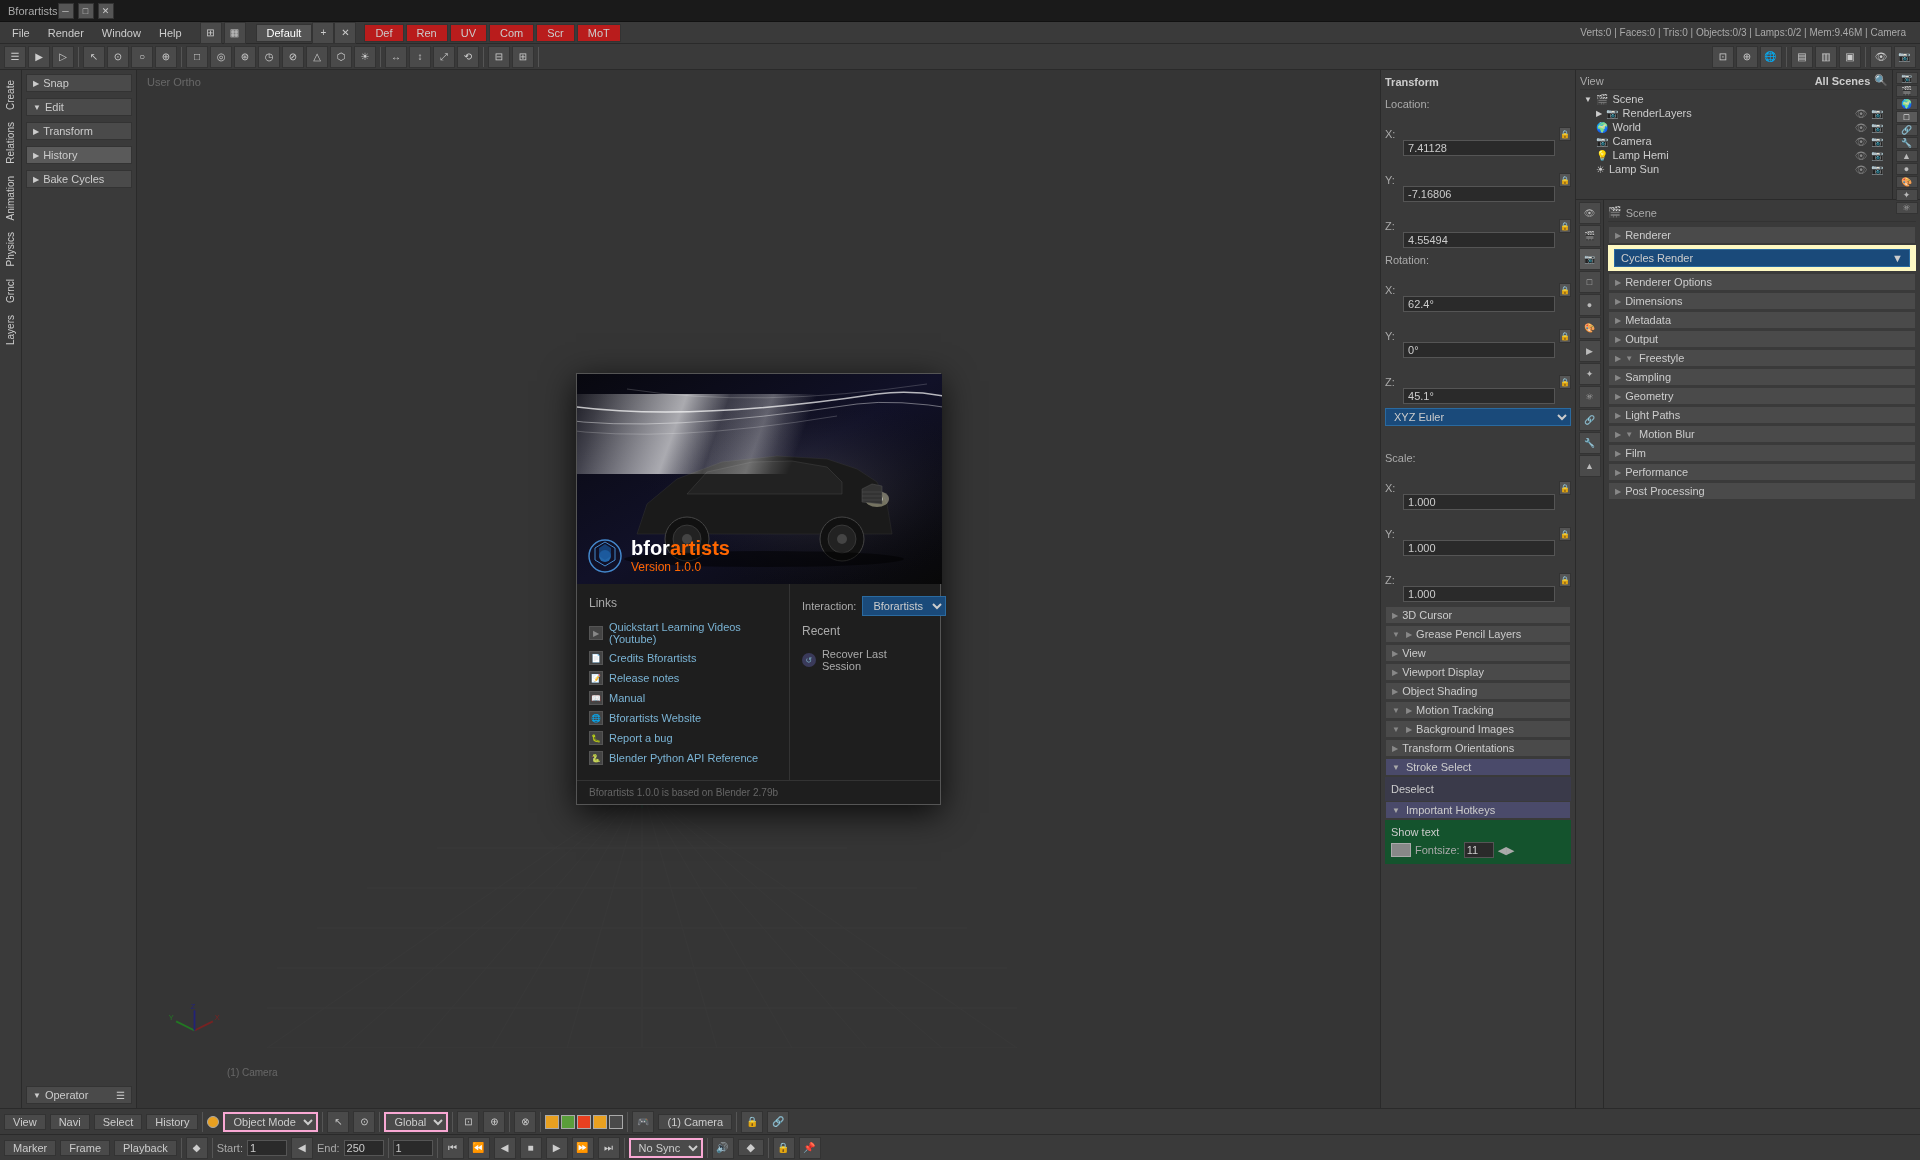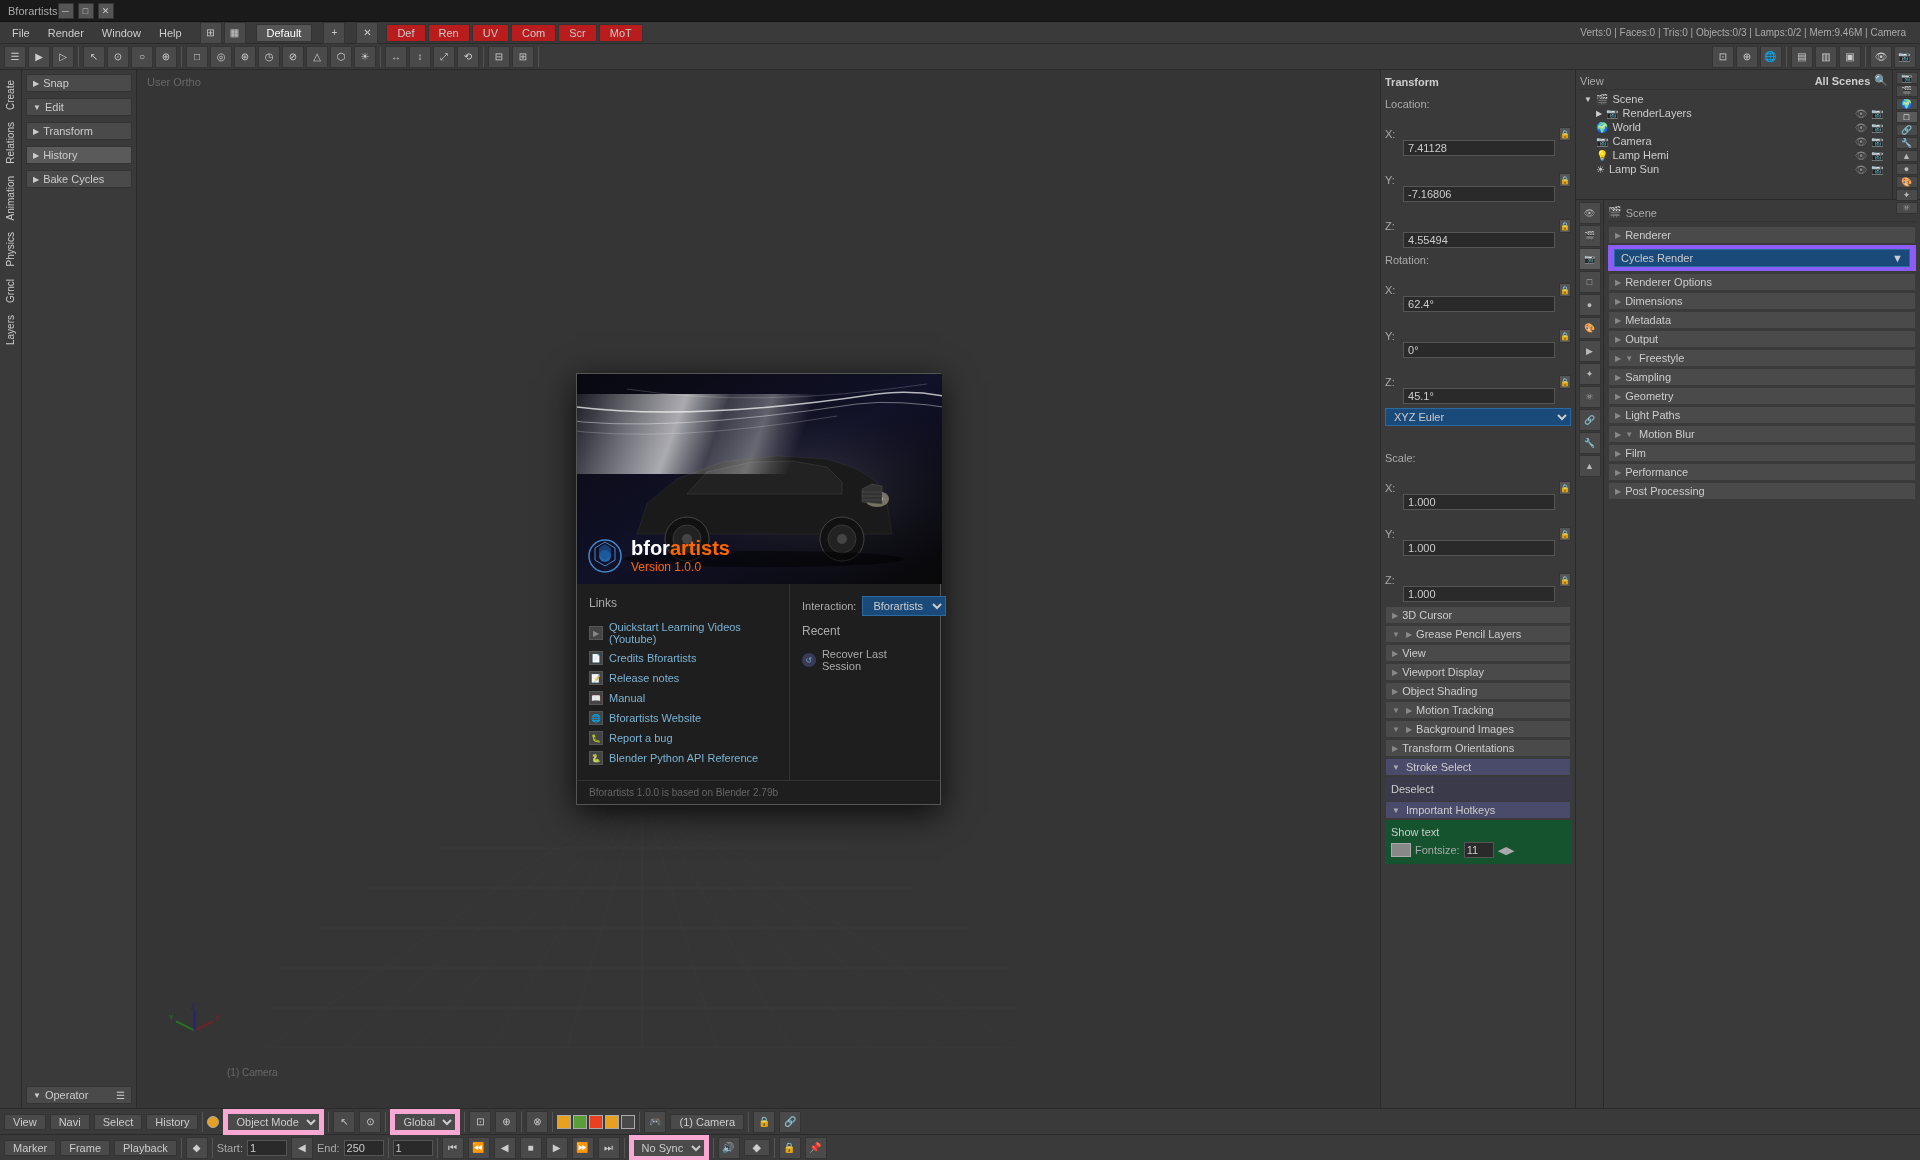--- a/index.html
+++ b/index.html
@@ -436,21 +436,21 @@
     .bt-btn {
       padding: 1px 8px;
       background: #4a4a4a;
       border: 1px solid #333;
       color: #ccc;
       font-size: 11px;
       cursor: pointer;
     }
     .bt-select {
       background: #4a4a4a;
-      border: 5px solid #f9a8d4;
+      border: 2px solid #f9a8d4;
       color: #ccc;
       font-size: 11px;
       padding: 1px 4px;
     }
     .bt-sep { width: 1px; height: 20px; background: #555; }
     .bt-input {
       background: #2a2a2a;
       border: 1px solid #555;
       color: #ccc;
       width: 40px;
@@ -518,21 +518,21 @@
   <div class="menu-item">File</div>
   <div class="menu-item">Render</div>
   <div class="menu-item">Window</div>
   <div class="menu-item">Help</div>
 
   <div style="margin-left:8px; display:flex; gap:2px; align-items:center;">
     <div class="tb-btn">⊞</div>
     <div class="tb-btn">▦</div>
   </div>
 
-  <div style="margin-left:8px; display:flex; align-items:center; gap:11px;">
+  <div style="margin-left:8px; display:flex; align-items:center; gap:0;">
     <div class="ws-tab active">Default</div>
     <div class="tb-btn">+</div>
     <div class="tb-btn">✕</div>
   </div>
 
   <div style="margin-left:6px; display:flex; gap:2px; align-items:center;">
     <div class="ws-tab">Def</div>
     <div class="ws-tab">Ren</div>
     <div class="ws-tab">UV</div>
     <div class="ws-tab">Com</div>
@@ -1014,21 +1014,21 @@
           <div style="display:flex; align-items:center; gap:4px; margin-bottom:4px; font-size:11px; color:#aaa; padding:2px 0; border-bottom:1px solid #333;">
             <span>🎬</span>
             <span>Scene</span>
           </div>
 
           <div class="props-section">
             <div class="props-section-header">
               <span class="collapse-arrow">▶</span>
               <span>Renderer</span>
             </div>
-            <div style="padding:4px 6px; background:#8b5cf6; margin-bottom:2px;">
+            <div style="padding:4px 6px; background:#fef9c3; margin-bottom:2px;">
               <div class="renderer-dropdown">
                 <span>Cycles Render</span>
                 <span>▼</span>
               </div>
             </div>
           </div>
 
           <div class="props-section-header">
             <span class="collapse-arrow">▶</span>
             <span>Renderer Options</span>

